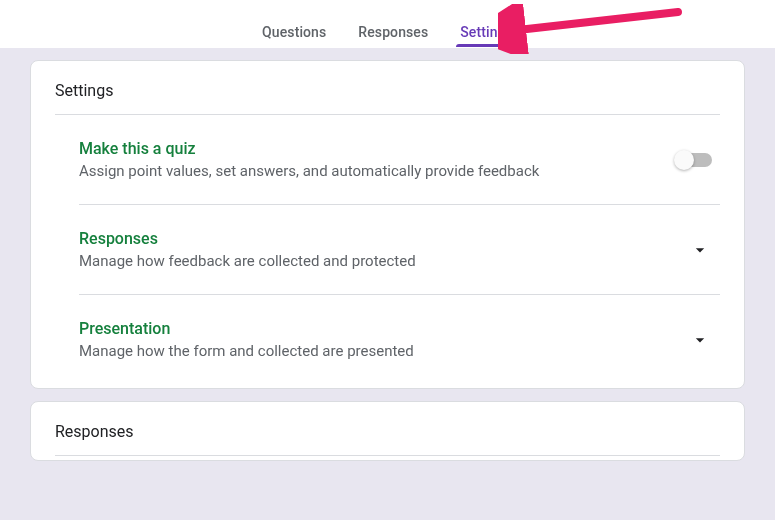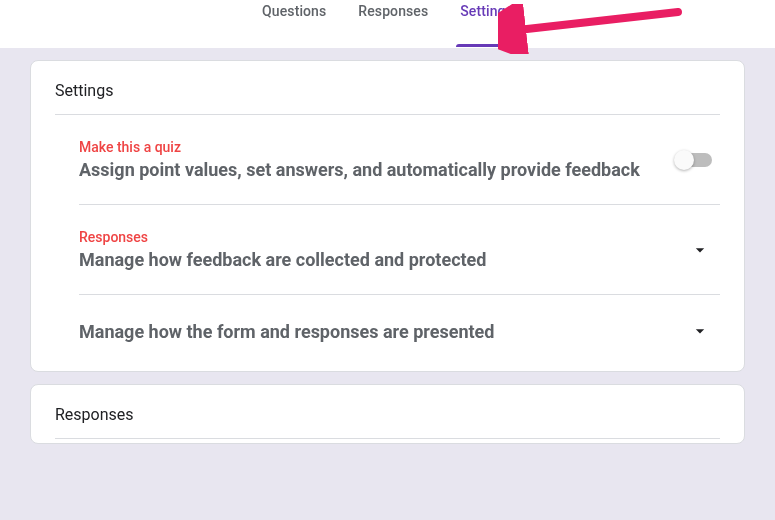--- a/index.html
+++ b/index.html
@@ -18,21 +18,21 @@
     .tabs-bar {
       background: #fff;
       height: 48px;
       display: flex;
       justify-content: center;
       align-items: flex-end;
       border-bottom: 1px solid transparent;
       position: relative;
     }
     .tab {
-      padding: 0 16px 28px 16px;
+      padding: 0 16px 7px 16px;
       font-size: 14px;
       color: #5f6368;
       cursor: pointer;
       position: relative;
       font-weight: 500;
       letter-spacing: 0.1px;
     }
     .tab.active {
       color: #673ab7;
     }
@@ -75,29 +75,29 @@
       justify-content: space-between;
       padding: 24px 0;
     }
     .setting-row.indent {
       padding-left: 24px;
     }
     .setting-text {
       flex: 1;
     }
     .setting-title {
-      font-size: 14px;
-      color: #ef4444;
+      font-size: 16px;
+      color: #15803d;
       font-weight: 500;
       margin-bottom: 4px;
     }
     .setting-desc {
-      font-size: 18px;
+      font-size: 15px;
       color: #5f6368;
-      font-weight: 700;
+      font-weight: 400;
     }
     .inner-divider {
       border: none;
       border-top: 1px solid #dadce0;
       margin-left: 24px;
     }
     .toggle {
       width: 36px;
       height: 14px;
       background: #bdbdbd;
@@ -170,21 +170,22 @@
         <svg width="20" height="20" viewBox="0 0 24 24">
             <path d="M7 10l5 5 5-5z"></path>
           </svg>
       </div>
     </div>
 
     <hr class="inner-divider">
 
     <div class="setting-row indent">
       <div class="setting-text">
-        <div class="setting-desc">Manage how the form and responses are presented</div>
+        <div class="setting-title">Presentation</div>
+        <div class="setting-desc">Manage how the form and collected are presented</div>
       </div>
       <div class="chevron">
         <svg width="20" height="20" viewBox="0 0 24 24">
             <path d="M7 10l5 5 5-5z"></path>
           </svg>
       </div>
     </div>
   </div>
 
   <div class="card">

